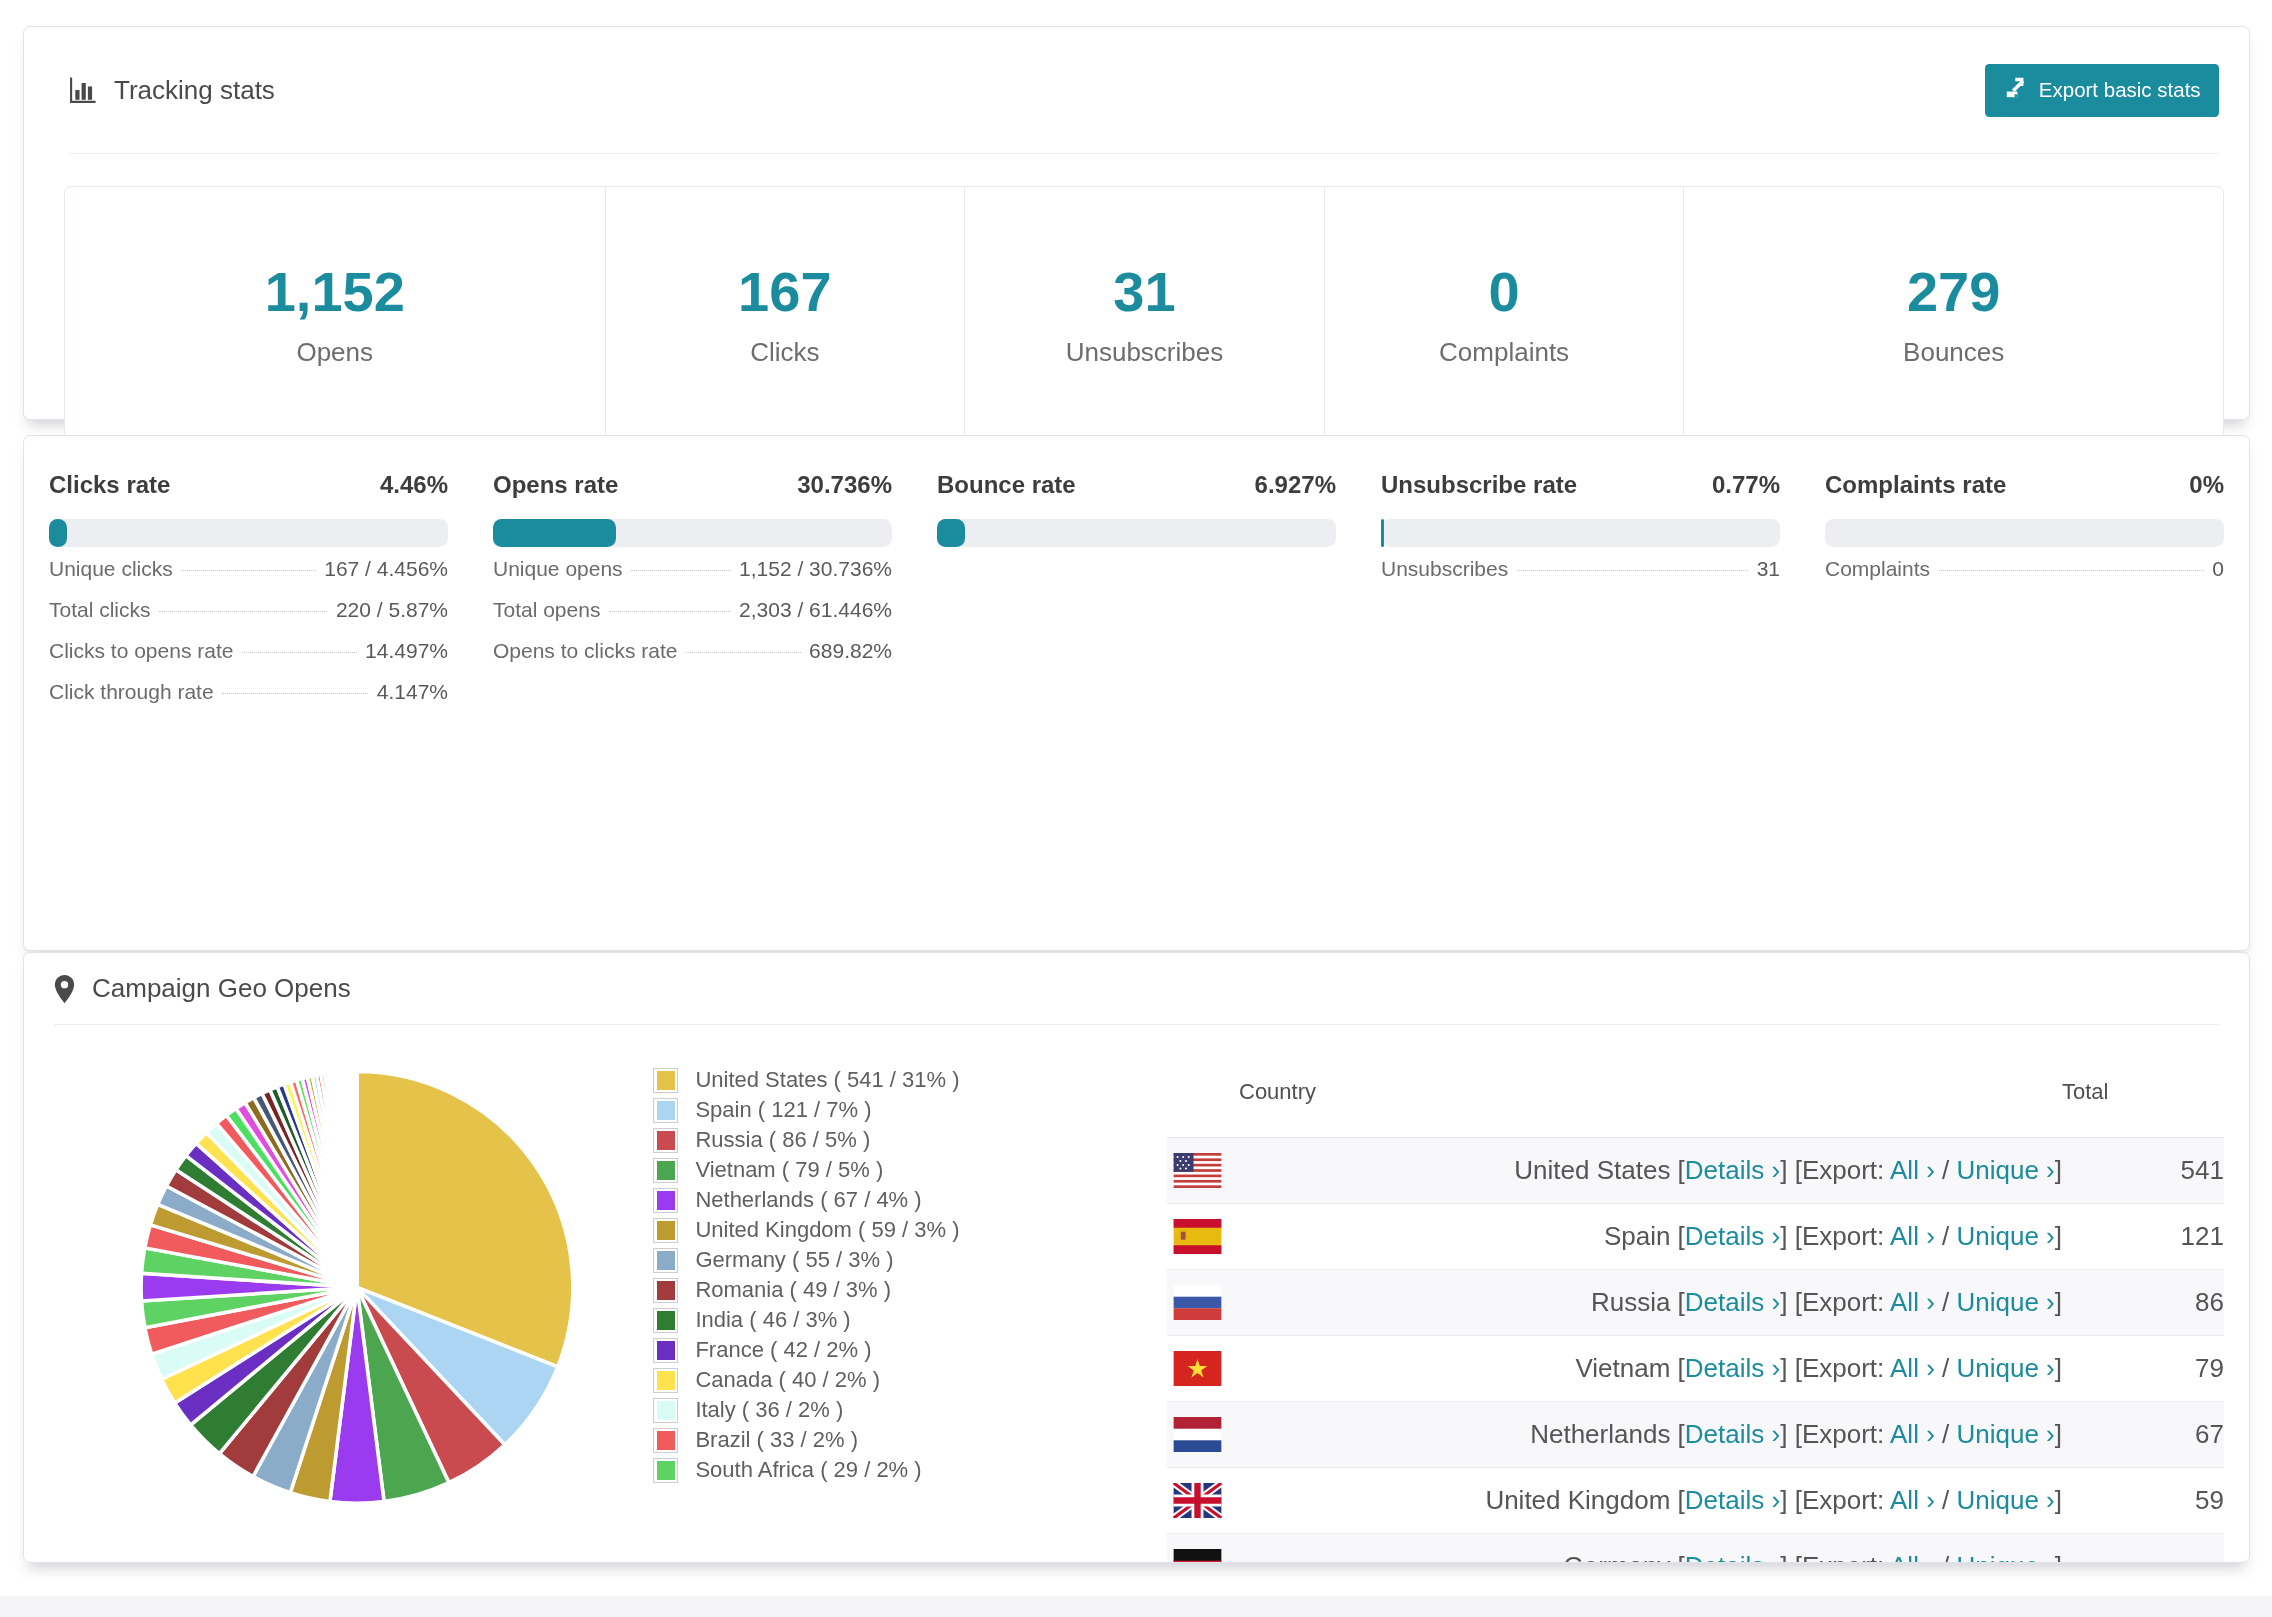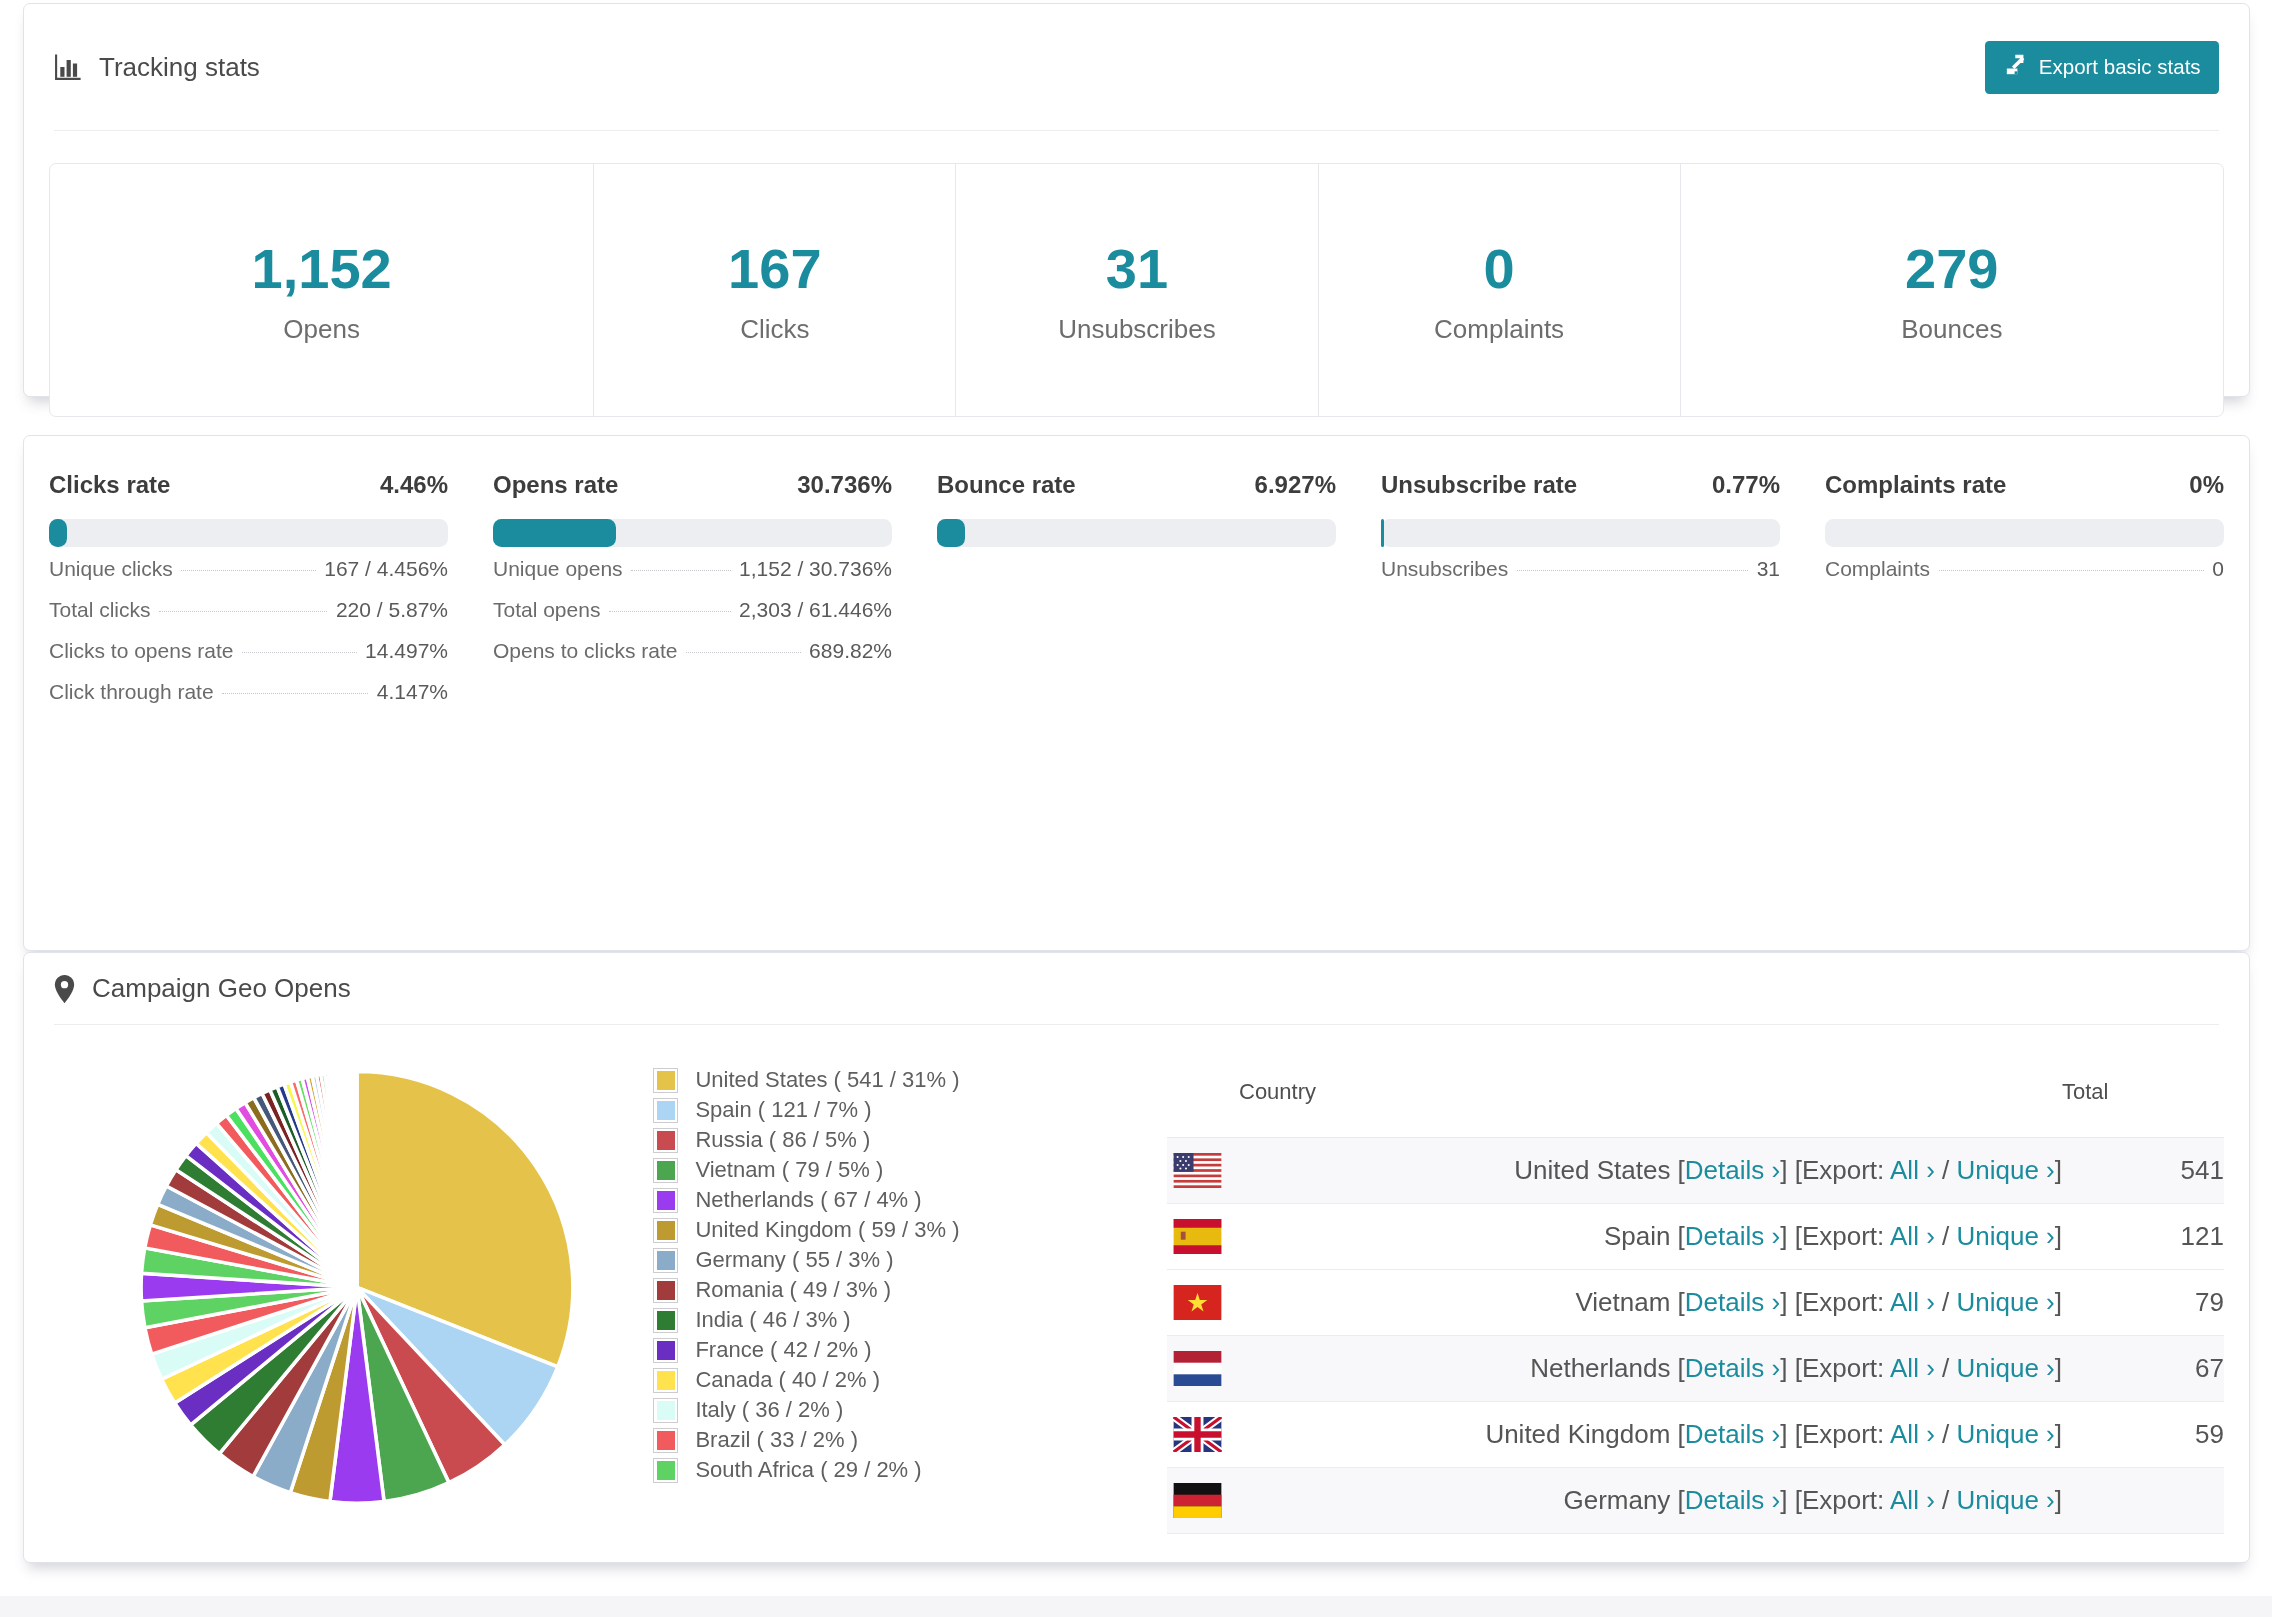--- a/index.html
+++ b/index.html
@@ -7,21 +7,21 @@
   body {
     position:relative; background:#ffffff;
     font-family:"Liberation Sans","DejaVu Sans",sans-serif;
     color:#555; overflow:hidden;
   }
   .card {
     position:absolute; left:23px; right:23px; background:#fff;
     border:0.7px solid #e2e3e8; border-radius:7px;
     box-shadow:0 10px 12.7px -5.6px rgba(105,110,130,.30);
   }
-  #card-tracking { top:3px;  height:394px; }
+  #card-tracking { top:26px;  height:394px;padding-left:15px; }
   #card-rates    { top:435px; height:516px; padding:35px 25px 0; }
   #card-geo      { top:952px; height:611px; overflow:hidden; }
   .bottom-strip { position:absolute; top:1596px; left:0; width:2273px; height:21px; background:#f5f5f7; }
 
   
   .card-header { display:flex; align-items:center; justify-content:space-between; padding:0 30px; }
   #card-tracking .card-header { height:126px; }
   #card-geo .card-header { height:71px; }
   .card-title { display:flex; align-items:center; gap:17px; font-size:26px; color:#4a4a4a; }
   .card-title svg { display:block; }
@@ -430,20 +430,31 @@
             <svg viewBox="0 0 60 44">
               <rect width="60" height="44" fill="#E8B90F"></rect>
               <rect width="60" height="11" fill="#C8102E"></rect>
               <rect y="33" width="60" height="11" fill="#C8102E"></rect>
               <rect x="9" y="16" width="6" height="10" fill="#A3503C"></rect>
             </svg>
           </span>
           <span class="t-name"><span>Spain </span><span>[</span><a class="tlink">Details ›</a><span>] [</span><span>Export: </span><a class="tlink">All ›</a><span> / </span><a class="tlink">Unique ›</a><span>]</span></span>
           <span class="t-total">121</span>
         </div>
+        <div class="trow odd">
+          <span class="t-flag">
+            <svg viewBox="0 0 60 44">
+              <rect width="60" height="44" fill="#fff"></rect>
+              <rect y="14.7" width="60" height="14.7" fill="#3A57A8"></rect>
+              <rect y="29.3" width="60" height="14.7" fill="#CE3C3C"></rect>
+            </svg>
+          </span>
+          <span class="t-name"><span>Russia </span><span>[</span><a class="tlink">Details ›</a><span>] [</span><span>Export: </span><a class="tlink">All ›</a><span> / </span><a class="tlink">Unique ›</a><span>]</span></span>
+          <span class="t-total">86</span>
+        </div>
         <div class="trow">
           <span class="t-flag">
             <svg viewBox="0 0 60 44">
               <rect width="60" height="44" fill="#D6251E"></rect>
               <path d="M30 10 l2.9 8.9 h9.4 l-7.6 5.5 2.9 8.9 -7.6-5.5 -7.6 5.5 2.9-8.9 -7.6-5.5 h9.4 z" fill="#FFDE36"></path>
             </svg>
           </span>
           <span class="t-name"><span>Vietnam </span><span>[</span><a class="tlink">Details ›</a><span>] [</span><span>Export: </span><a class="tlink">All ›</a><span> / </span><a class="tlink">Unique ›</a><span>]</span></span>
           <span class="t-total">79</span>
         </div>

